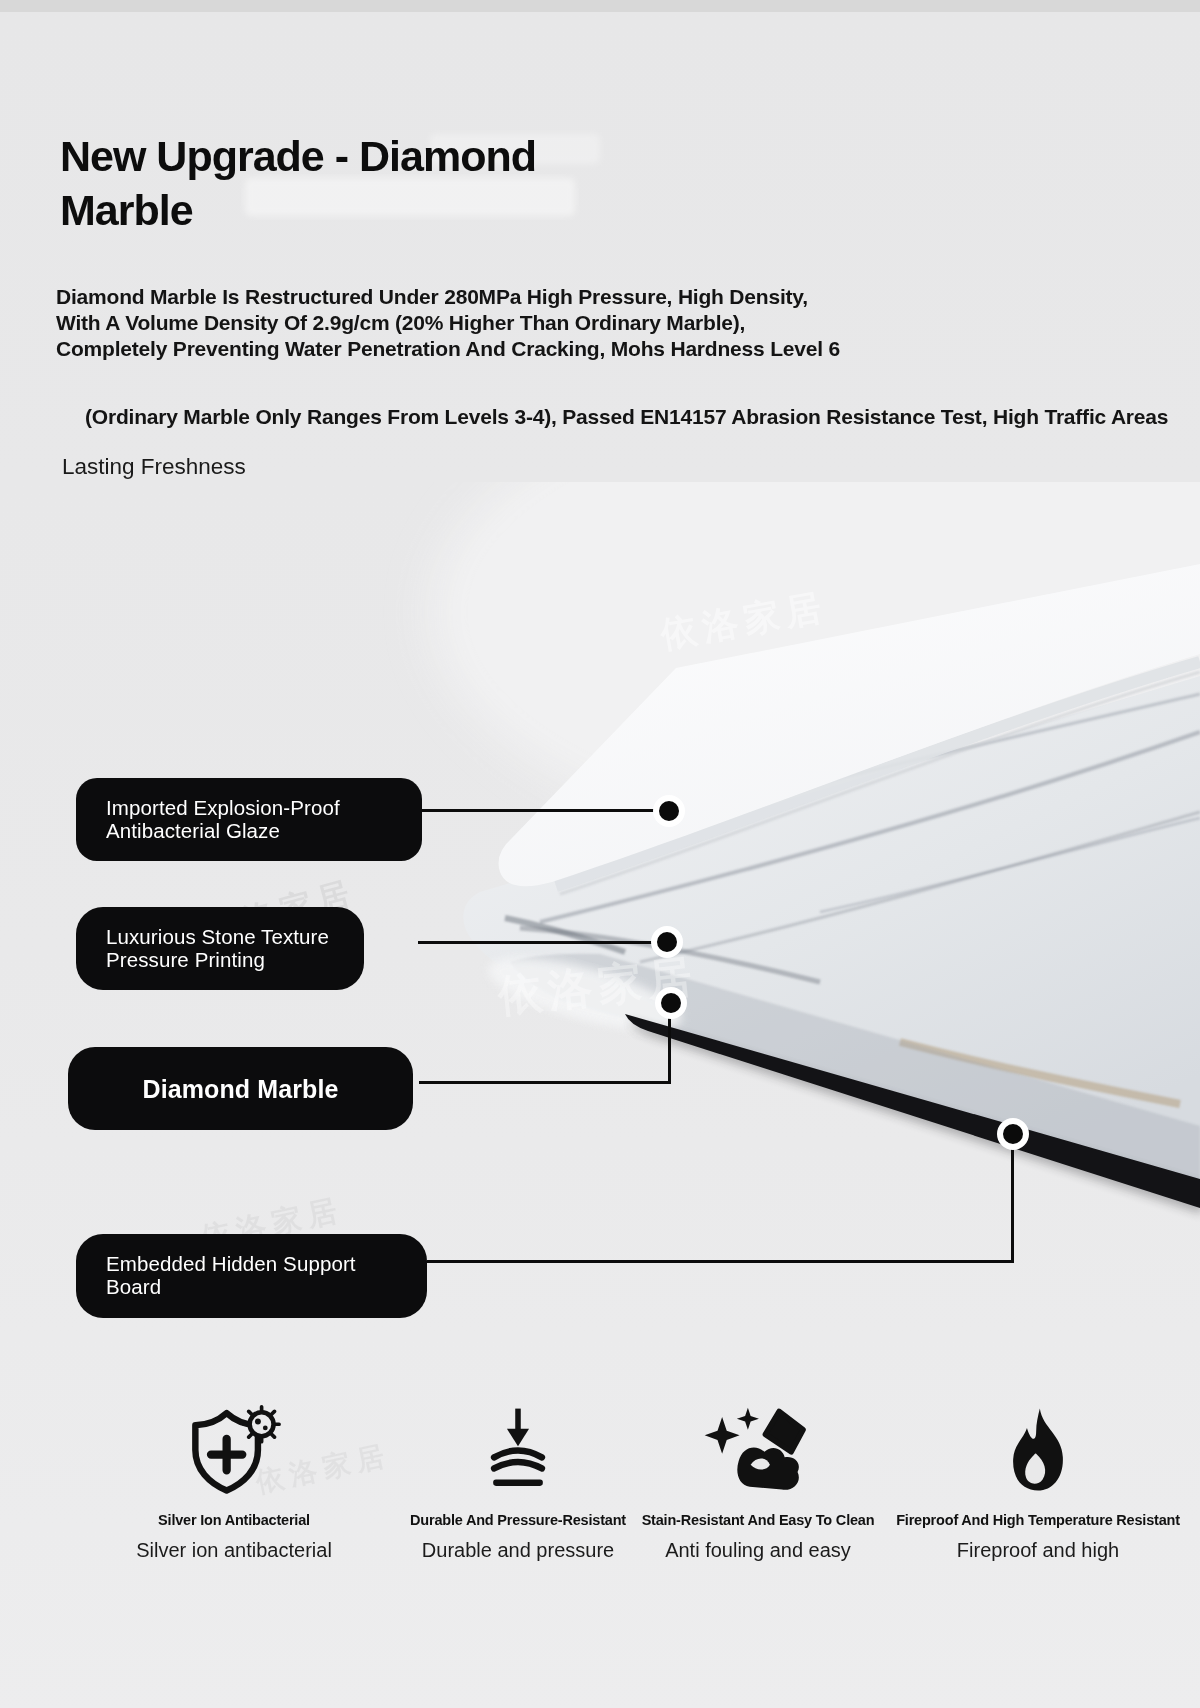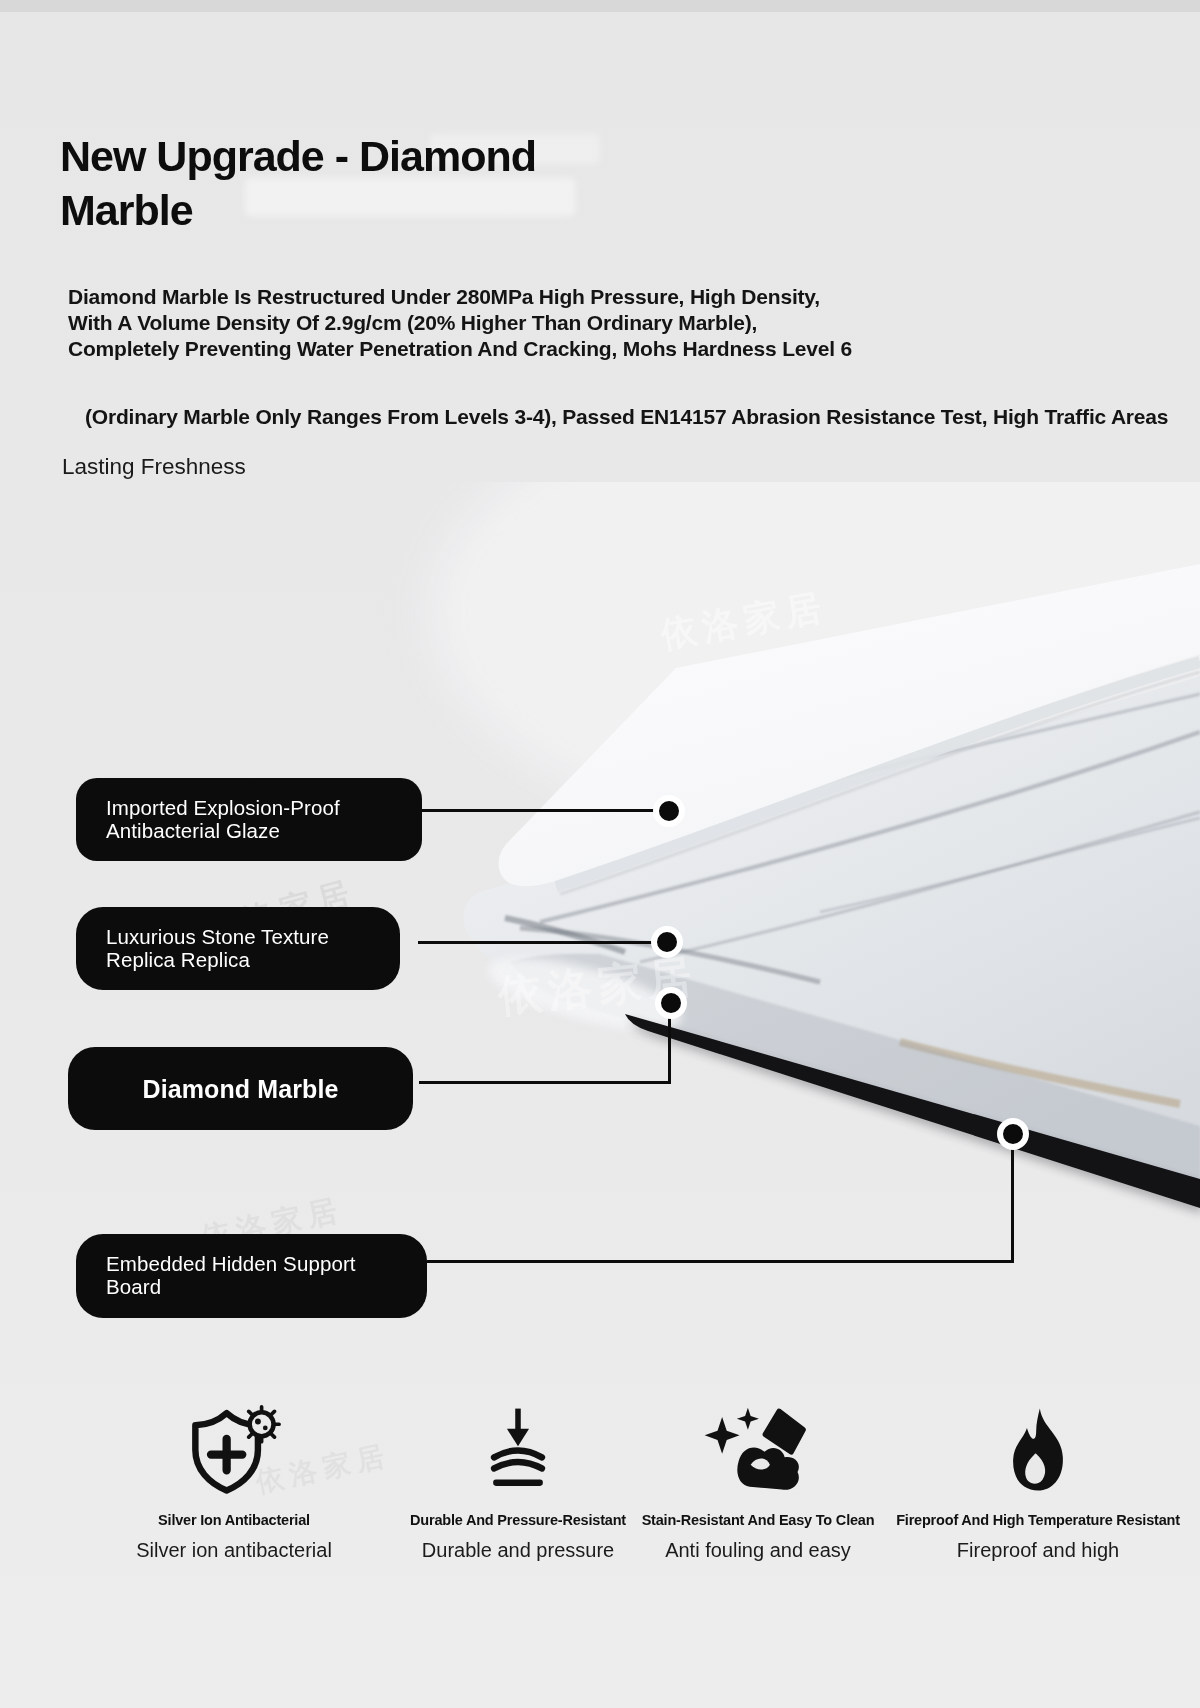--- a/index.html
+++ b/index.html
@@ -4,21 +4,21 @@
 <style>
   html,body{margin:0;padding:0;}
   body{font-family:"Liberation Sans",sans-serif;background:#d8d8d8;}
   .page{position:relative;width:1200px;height:1708px;margin:12px auto;overflow:hidden;
         background:linear-gradient(180deg,#e7e7e8 0%,#e9e9ea 55%,#ededee 100%);color:#101010;}
   .abs{position:absolute;}
 
   
   .title{left:60px;top:118px;width:560px;font-size:43px;font-weight:800;
          line-height:1.25;letter-spacing:-1px;color:#0d0d0d;}
-  .intro{left:68px;top:272px;width:860px;font-size:21px;font-weight:700;
+  .intro{left:56px;top:272px;width:860px;font-size:21px;font-weight:700;
          line-height:26px;letter-spacing:-0.2px;color:#141414;}
   .note{left:85px;top:393px;width:1100px;font-size:21px;font-weight:700;
         letter-spacing:-0.2px;color:#141414;white-space:nowrap;}
   .tagline{left:62px;top:442px;font-size:22.5px;font-weight:500;color:#1a1a1a;}
 
   
   .ghost{background:#fff;border-radius:6px;filter:blur(3px);}
 
   
   .pill{background:#0c0c0d;border-radius:27px;color:#fff;display:flex;
@@ -131,23 +131,23 @@
 
   <div class="abs cline" style="left:427px;top:1248px;width:587px;height:3px;"></div>
   <div class="abs cline" style="left:1011px;top:1122px;width:3px;height:129px;"></div>
   <div class="abs dot" style="left:1013px;top:1122px;"></div>
 
   <div class="abs pill" style="left:76px;top:766px;width:346px;height:83px;border-radius:21px;">
     <span>Imported Explosion-Proof</span>
     <span>Antibacterial Glaze</span>
   </div>
 
-  <div class="abs pill" style="left:76px;top:895px;width:324px;height:83px;">
+  <div class="abs pill" style="left:76px;top:895px;width:288px;height:83px;">
     <span>Luxurious Stone Texture</span>
-    <span>Replica Replica</span>
+    <span>Pressure Printing</span>
   </div>
 
   <div class="abs pill emphasis" style="left:68px;top:1035px;width:345px;height:83px;">
     <span>Diamond Marble</span>
   </div>
 
   <div class="abs pill" style="left:76px;top:1222px;width:351px;height:84px;">
     <span>Embedded Hidden Support</span>
     <span>Board</span>
   </div>

